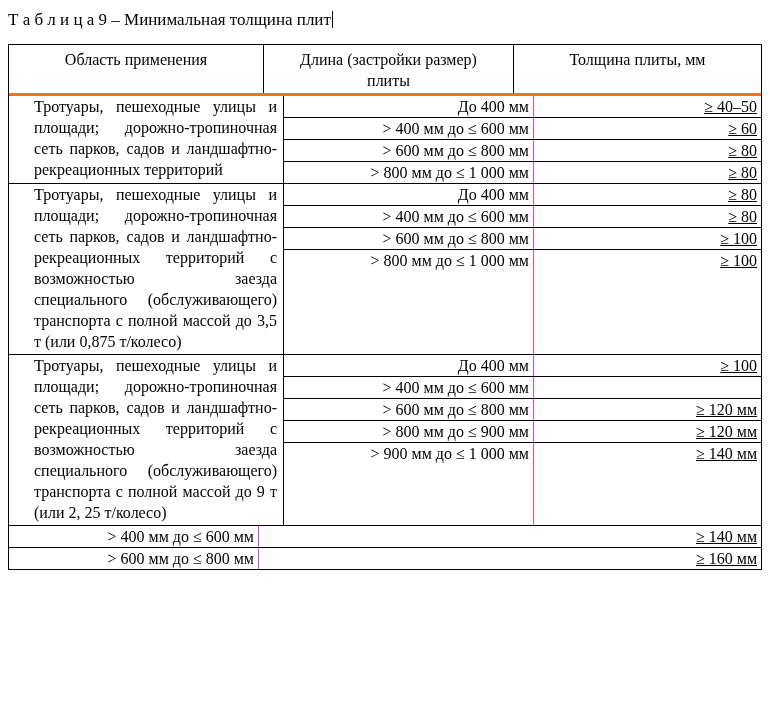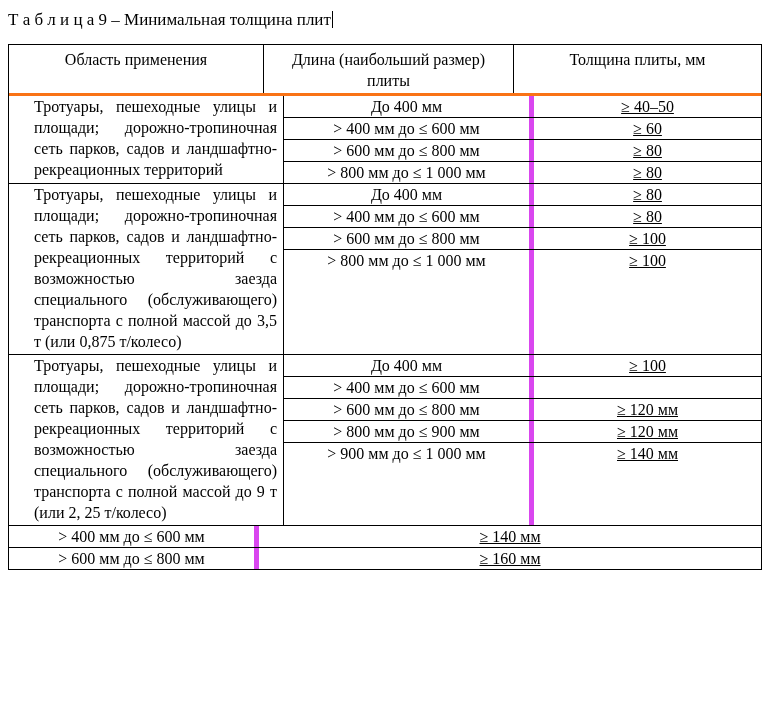--- a/index.html
+++ b/index.html
@@ -57,39 +57,39 @@
   }
   .col-rows { flex: 1; display: flex; flex-direction: column; }
 
   .subrow { display: flex; min-height: 21px; border-top: 1px solid #000; }
   .subrow.first { border-top: none; }
   .subrow.last { flex: 1 1 auto; }
 
   .cell { padding: 0 4px; }
   .cell-length {
     width: 250px;
-    border-right: 5px solid #d946ef;
-    text-align: center;
+    border-right: 1px solid #d946ef;
+    text-align: right;
   }
-  .cell-thick { flex: 1; text-align: center; }
+  .cell-thick { flex: 1; text-align: right; }
   .uval { text-decoration: underline; }
 </style>
 </head>
 <body>
 
 <div class="page">
 
   <div class="doc-title">
     <span>Т а б л и ц а 9 – Минимальная толщина плит</span><span class="cursor"></span>
   </div>
 
   <div class="doc-table">
     <div class="header-row">
       <div class="hcell hcell-area">Область применения</div>
-      <div class="hcell hcell-length">Длина (наибольший размер)
+      <div class="hcell hcell-length">Длина (застройки размер)
 плиты</div>
       <div class="hcell hcell-thick">Толщина плиты, мм</div>
     </div>
     <div id="groups">
         <div class="group">
           <div class="col-area">Тротуары, пешеходные улицы и площади; дорожно-тропиночная сеть парков, садов и ландшафтно-рекреационных территорий</div>
           <div class="col-rows">
             <div class="subrow first">
               <div class="cell cell-length">До 400 мм</div>
               <div class="cell cell-thick"><span class="uval">≥ 40–50</span></div>

